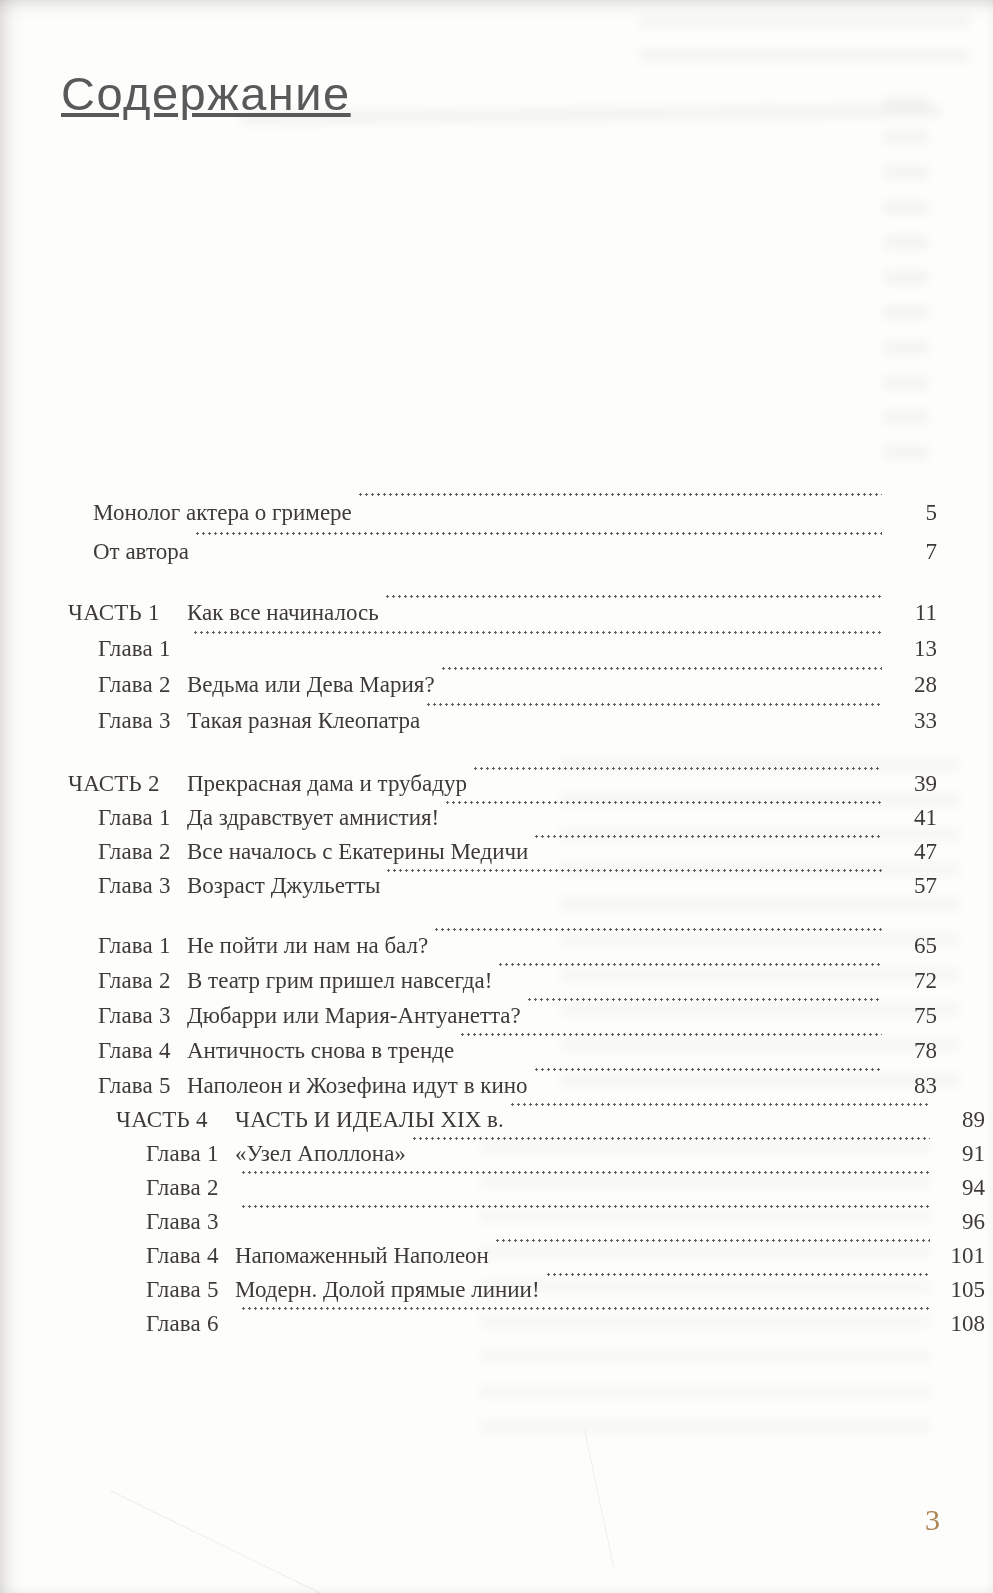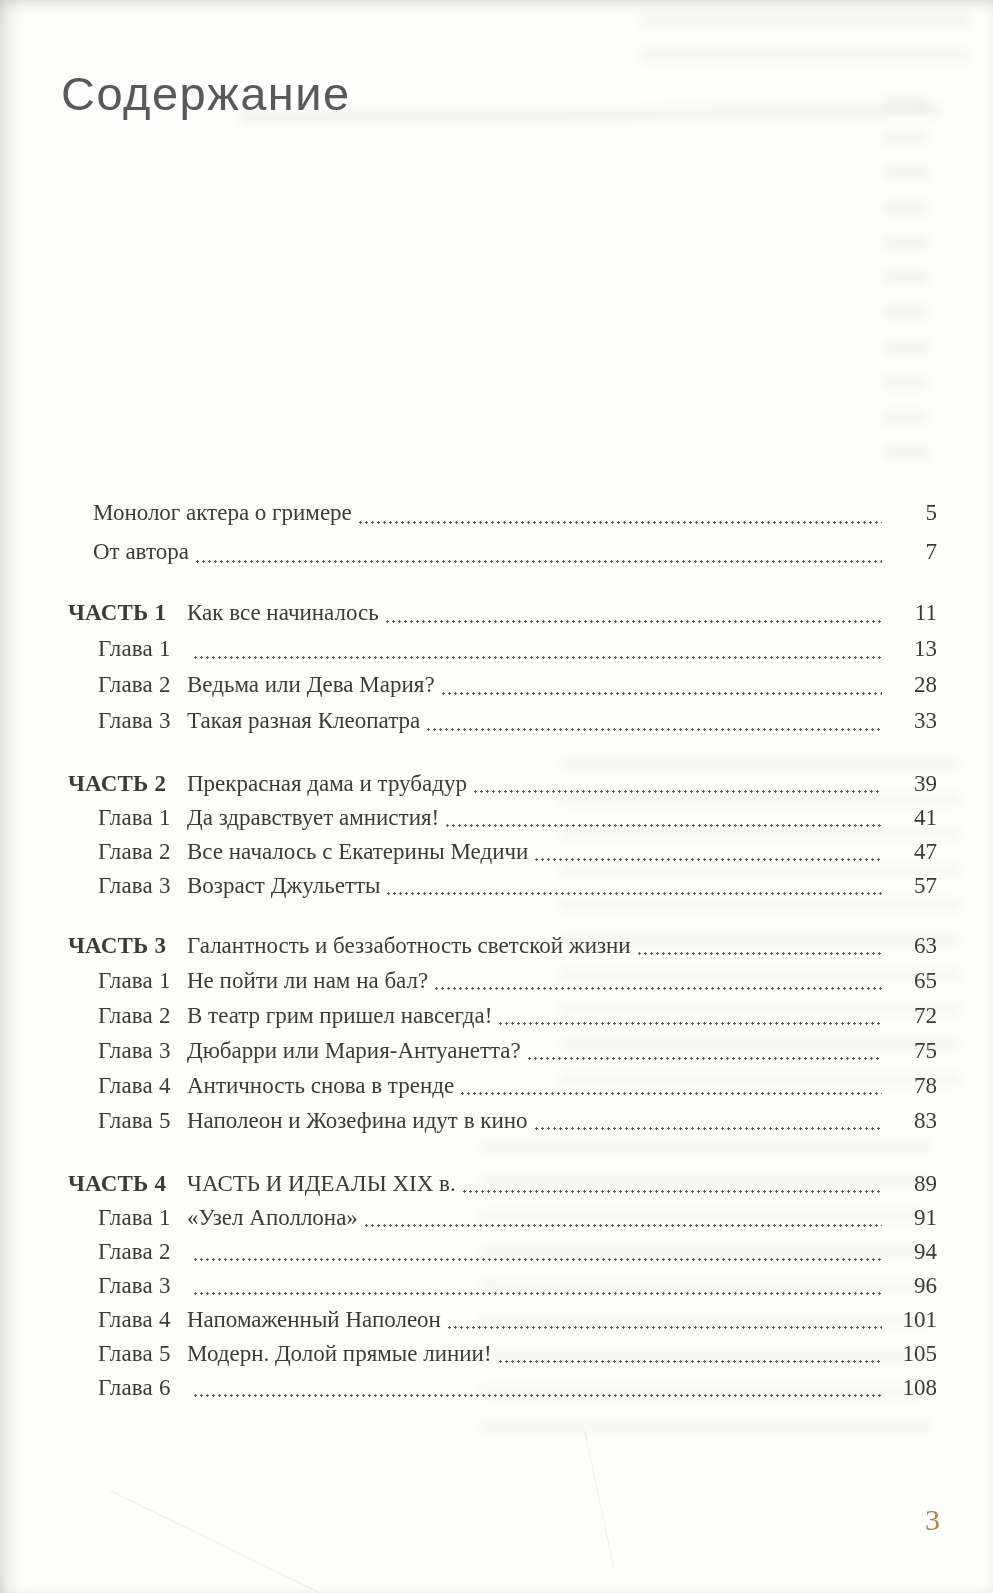--- a/index.html
+++ b/index.html
@@ -19,38 +19,39 @@
   }
 
   
   .doc-title {
     position: absolute; left: 61px; top: 66px;
     font-family: "Liberation Sans", "DejaVu Sans", sans-serif;
     font-weight: 400;
     font-size: 47px;
     letter-spacing: 1.5px;
     color: var(--c-title, #595959);
+    text-decoration: underline;
   }
 
   
   .grp { position: absolute; left: 68px; width: 869px; color: var(--c-text, #3e3b37); font-size: 23px; }
   .g-front { top: 493px; --rh: 39px; }
   .g-p0 { top: 595px; --rh: 36px; }
   .g-p1 { top: 767px; --rh: 34px; }
   .g-p2 { top: 928px; --rh: 35px; }
-  .g-p3 { top: 1167px; --rh: 34px; }
-
-  .row { display: flex; align-items: flex-end; min-height: var(--rh); }
+  .g-p3 { top: 1103px; margin-left: 48px; --rh: 34px; }
+
+  .row { display: flex; align-items: flex-start; min-height: var(--rh); }
   .row .label {
     flex: none; width: 119px;
     line-height: var(--rh);
     align-self: flex-start;
     letter-spacing: .2px;
   }
-  .row.part .label { font-weight: 700; }
+  .row.part .label { font-weight: 400; }
   .row.chapter .label { padding-left: 30px; }
   .row .title { flex: none; max-width: 660px; line-height: var(--rh); white-space: pre-line; }
   .row.part .title { font-weight: 400; }
   .row.front { padding-left: 25px; }
   .dots {
     flex: 1 1 auto; height: 3px;
     margin: 0 9px 8px 7px;
     background-image: radial-gradient(circle at 1.5px 1.5px, rgba(62,59,53,.82) 1.15px, transparent 1.4px);
     background-size: 6px 3px;
     background-repeat: repeat-x;
@@ -161,26 +162,20 @@
     <span class="num">47</span>
   </div>
       <div class="row chapter">
     <span class="label">Глава 3</span>
     <span class="title">Возраст Джульетты</span>
     <span class="dots"></span>
     <span class="num">57</span>
   </div>
     </div>
   <div class="grp g-p2">
-      <div class="row part">
-    <span class="label">ЧАСТЬ 3</span>
-    <span class="title">Галантность и беззаботность светской жизни</span>
-    <span class="dots"></span>
-    <span class="num">63</span>
-  </div>
       <div class="row chapter">
     <span class="label">Глава 1</span>
     <span class="title">Не пойти ли нам на бал?</span>
     <span class="dots"></span>
     <span class="num">65</span>
   </div>
       <div class="row chapter">
     <span class="label">Глава 2</span>
     <span class="title">В театр грим пришел навсегда!</span>
     <span class="dots"></span>

